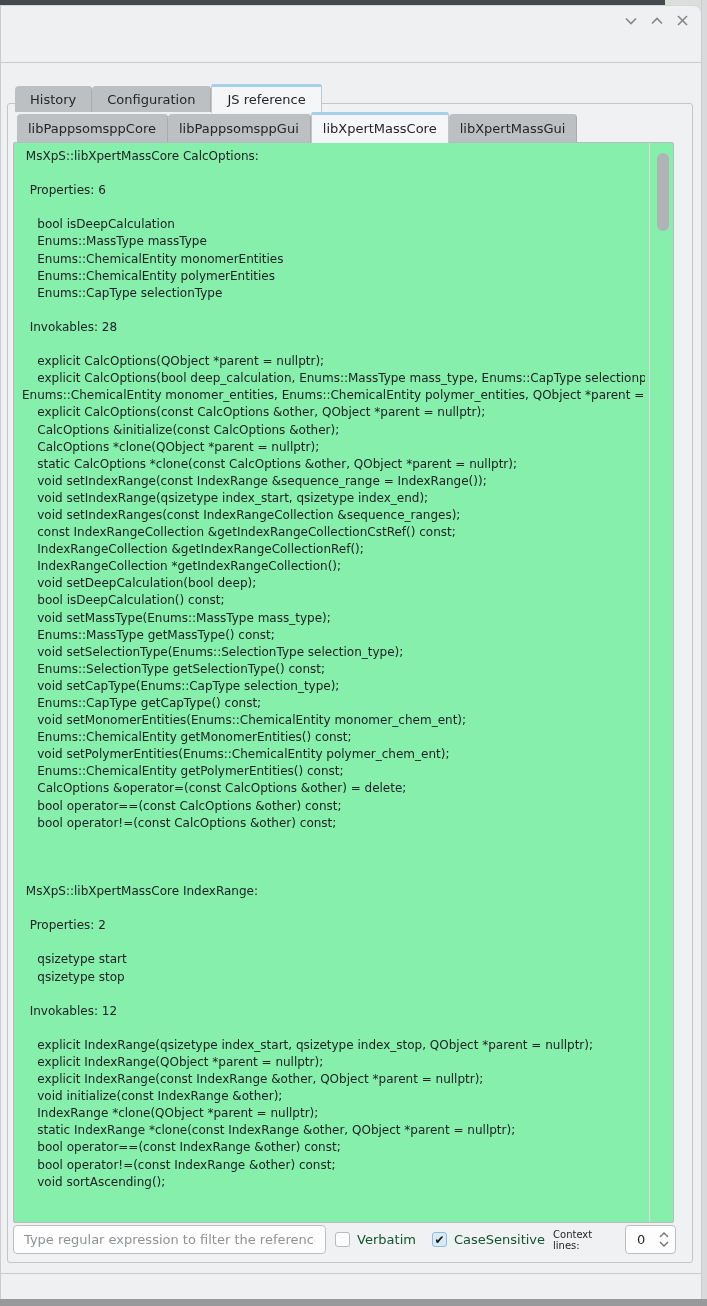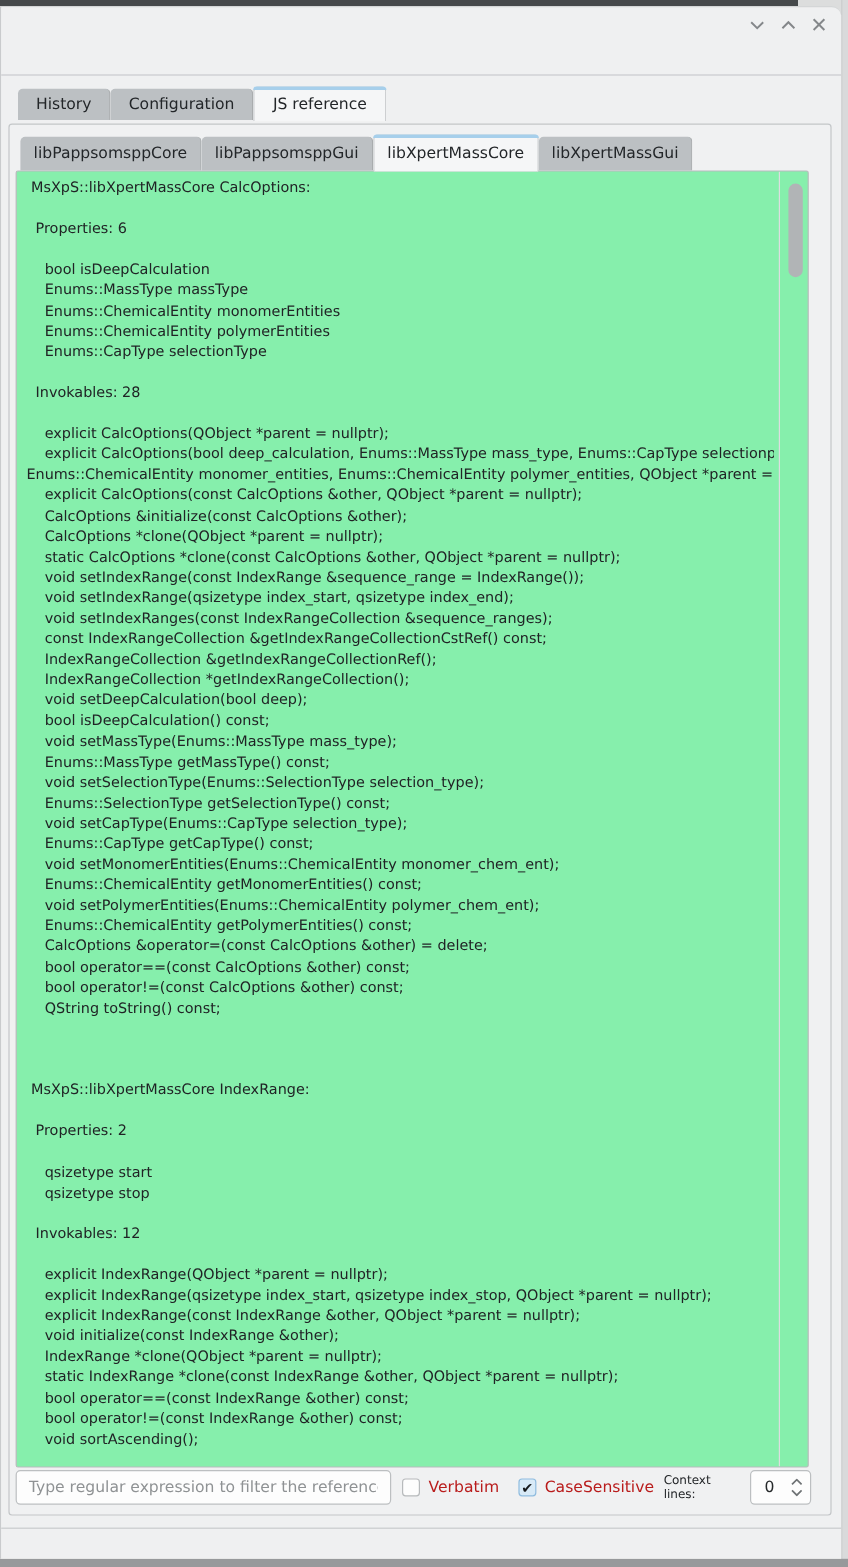--- a/index.html
+++ b/index.html
@@ -14,21 +14,21 @@
   .dialog { position:absolute; left:0; top:5px; width:701px; height:1294px; background:#eff0f1;
             border-top-right-radius:8px; border-left:1px solid #c9cbcd; border-top:1px solid #d4d6d7; }
 
   
   .titlebar { position:absolute; left:0; top:0; width:100%; height:57px; border-bottom:1px solid #c9cbcd; }
   .win-controls { position:absolute; right:12px; top:8px; display:flex; gap:13px; }
   .win-btn { width:13px; height:13px; display:flex; align-items:center; justify-content:center; cursor:default; }
   .win-btn svg { stroke:#84878a; stroke-width:1.6; fill:none; }
 
   
-  .outer-tabs { position:absolute; left:14px; top:68px; display:flex; align-items:flex-end; height:26px; z-index:3; }
+  .outer-tabs { position:absolute; left:14px; top:80px; display:flex; align-items:flex-end; height:26px; z-index:3; }
   .inner-tabs { position:absolute; left:16px; top:108px; display:flex; align-items:flex-end; height:28px; z-index:3; }
   .tab { position:relative; display:flex; align-items:center; justify-content:center; height:100%;
          padding:0 15px; font-size:13px; color:#232629; background:#bcc0c3;
          border-radius:4px 4px 0 0; white-space:nowrap; cursor:pointer; }
   .inner-tabs .tab { padding:0 11px; }
   .tab:not(.active){ border-right:1px solid #a9acae; }
   .tab.active { background:#f5f6f7; height:calc(100% + 3px); z-index:4; margin-bottom:-1px;
                 border:1px solid #c3c6c8; border-bottom:none; }
   .tab.active::before { content:""; position:absolute; left:-1px; right:-1px; top:-1px; height:3px;
                         background:var(--accent,#a6cfeb); border-radius:4px 4px 0 0; }
@@ -49,21 +49,21 @@
   
   .filter-row { position:absolute; left:12px; top:1219px; width:663px; height:29px; display:flex;
                 align-items:center; z-index:2; }
   .filter-input { width:331px; height:29px; background:#fdfdfd; border:1px solid #bcbfc1; border-radius:4px;
                   font-size:13px; color:#26292b; padding:0 10px; outline:none;
                   font-family:"DejaVu Sans","Liberation Sans",sans-serif; }
   .filter-input::placeholder { color:#8f9294; }
   .checkbox { width:15px; height:15px; border:1px solid #b7babc; border-radius:3px; background:#fdfdfd;
               display:inline-flex; align-items:center; justify-content:center; cursor:pointer; flex:none; }
   .checkbox.checked { background:#d8eaf7; border-color:#8fbcdf; color:#17191b; font-size:12px; font-weight:bold; }
-  .cb-label { font-size:13px; color:#b91c1c; margin:0 0 0 7px; }
+  .cb-label { font-size:13px; color:#14532d; margin:0 0 0 7px; }
   .gap1{ width:9px; flex:none;} .gap2{ width:16px; flex:none;}
   .ctx-label { font-size:10px; color:#232629; margin-left:8px; }
   .spinbox { margin-left:7px; width:54px; height:29px; background:#fdfdfd; border:1px solid #bcbfc1;
              border-radius:4px; display:flex; align-items:center; }
   .spin-value { flex:1; padding-left:11px; font-size:13px; color:#26292b; }
   .spin-buttons { width:18px; display:flex; flex-direction:column; align-items:center; gap:3px; padding-right:4px; }
   .spin-buttons svg { stroke:#6f7375; stroke-width:1.4; fill:none; cursor:pointer; }
 
   .bottom-sep { position:absolute; left:0; top:1267px; width:100%; height:1px; background:#c9cbcd; }
 </style>
@@ -197,21 +197,20 @@
           <div class="line">    void setPolymerEntities(Enums::ChemicalEntity polymer_chem_ent);</div>
 
           <div class="line">    Enums::ChemicalEntity getPolymerEntities() const;</div>
 
           <div class="line">    CalcOptions &amp;operator=(const CalcOptions &amp;other) = delete;</div>
 
           <div class="line">    bool operator==(const CalcOptions &amp;other) const;</div>
 
           <div class="line">    bool operator!=(const CalcOptions &amp;other) const;</div>
 
-          <div class="line">    QString toString() const;</div>
 
           <div class="line"></div>
 
           <div class="line"></div>
 
           <div class="line"></div>
 
           <div class="line"> MsXpS::libXpertMassCore IndexRange:</div>
 
           <div class="line"></div>
@@ -223,23 +222,23 @@
           <div class="line">    qsizetype start</div>
 
           <div class="line">    qsizetype stop</div>
 
           <div class="line"></div>
 
           <div class="line">  Invokables: 12</div>
 
           <div class="line"></div>
 
+          <div class="line">    explicit IndexRange(qsizetype index_start, qsizetype index_stop, QObject *parent = nullptr);</div>
+
           <div class="line">    explicit IndexRange(QObject *parent = nullptr);</div>
-
-          <div class="line">    explicit IndexRange(qsizetype index_start, qsizetype index_stop, QObject *parent = nullptr);</div>
 
           <div class="line">    explicit IndexRange(const IndexRange &amp;other, QObject *parent = nullptr);</div>
 
           <div class="line">    void initialize(const IndexRange &amp;other);</div>
 
           <div class="line">    IndexRange *clone(QObject *parent = nullptr);</div>
 
           <div class="line">    static IndexRange *clone(const IndexRange &amp;other, QObject *parent = nullptr);</div>
 
           <div class="line">    bool operator==(const IndexRange &amp;other) const;</div>

